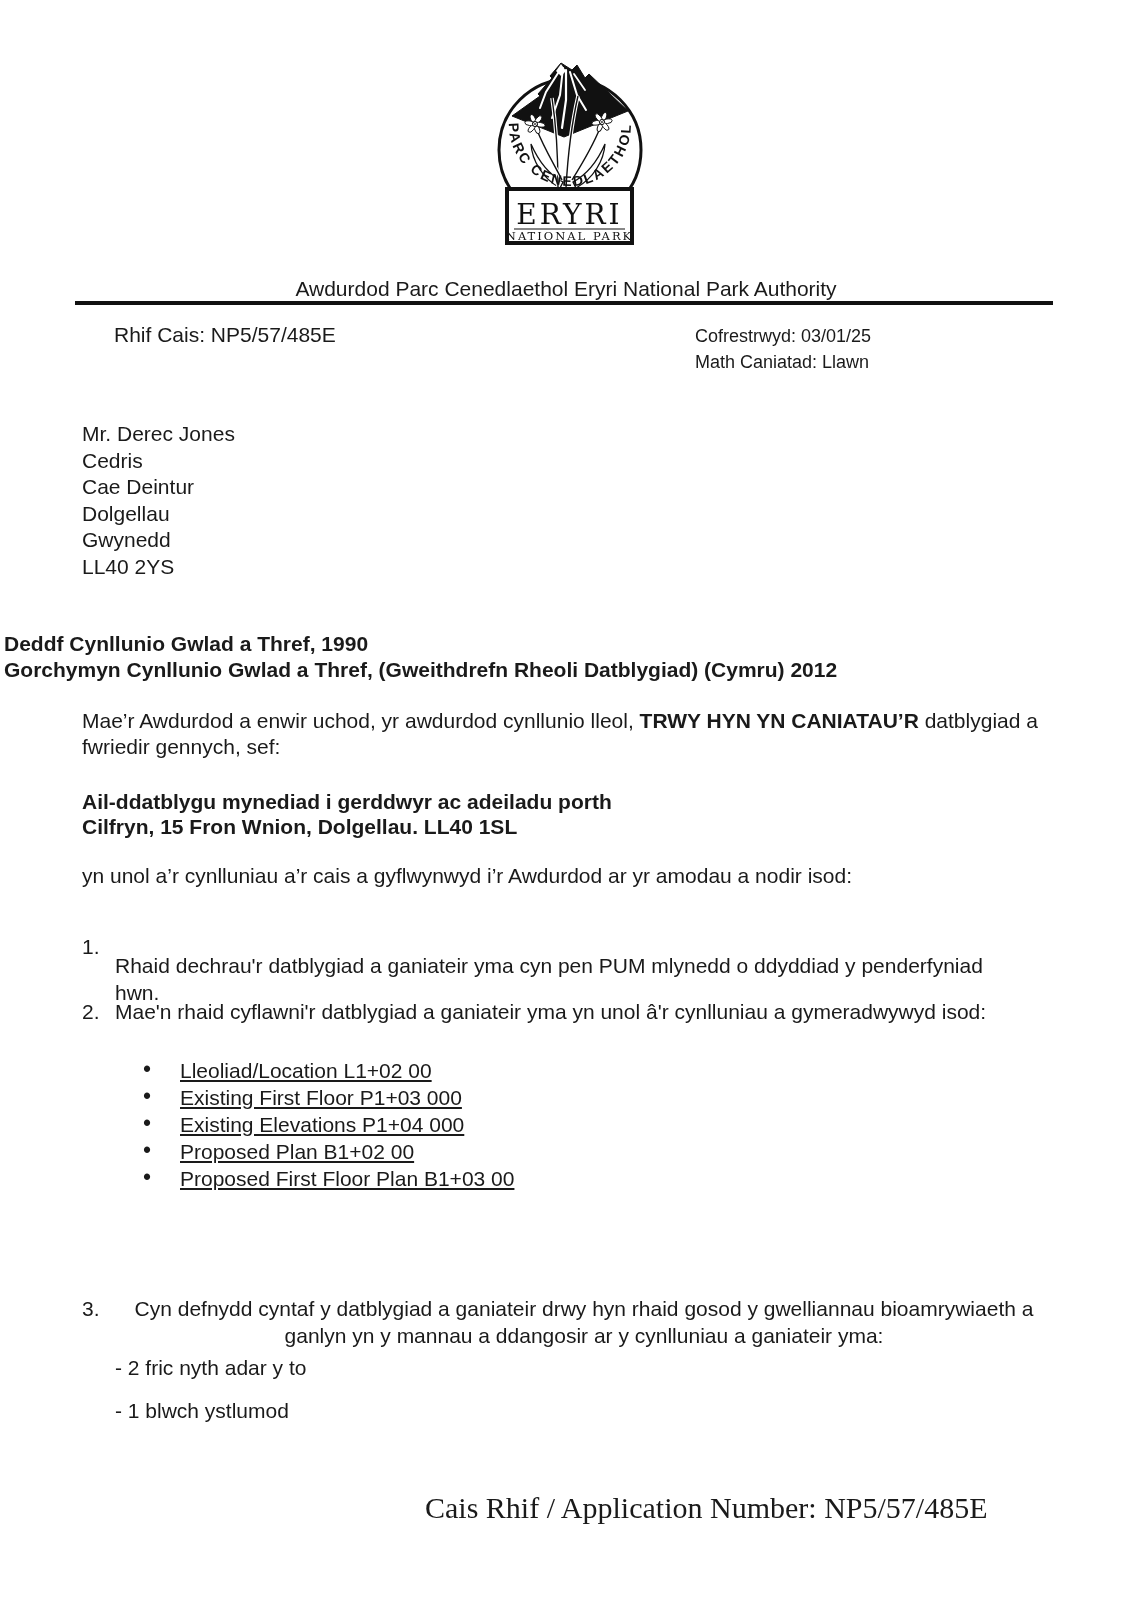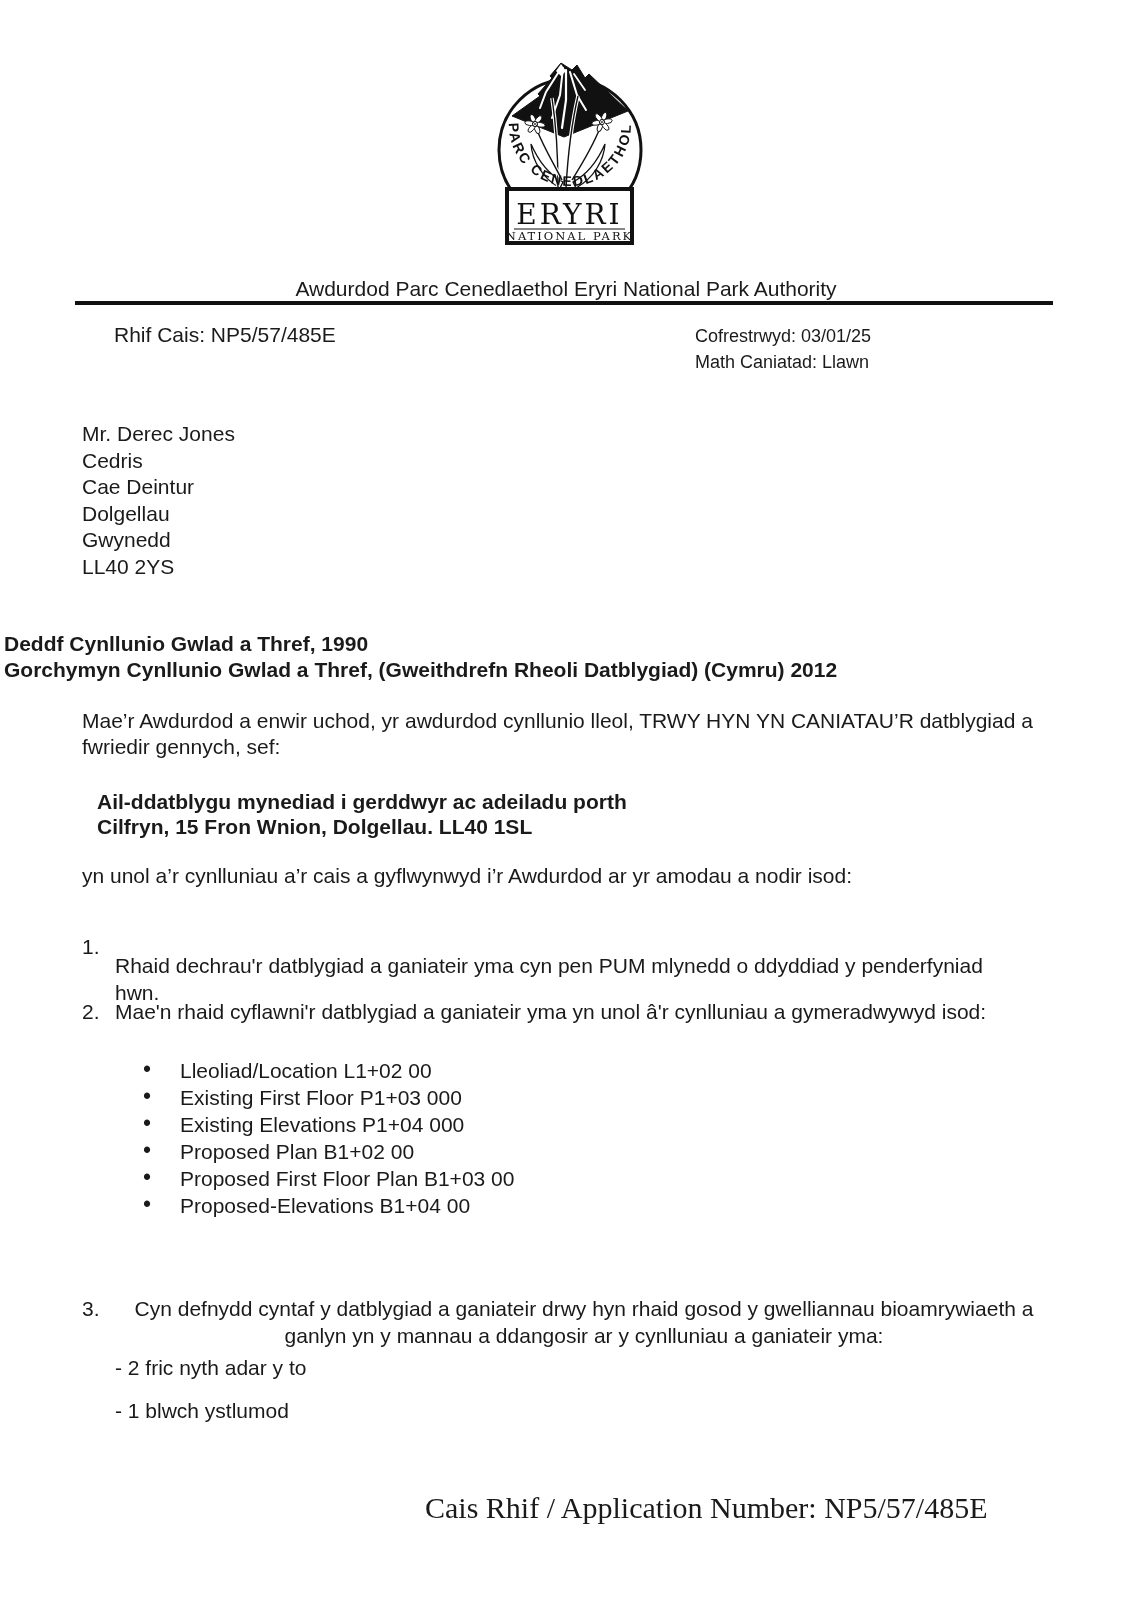--- a/index.html
+++ b/index.html
@@ -10,32 +10,32 @@
   }
   .abs{position:absolute;}
   .logo-wrap{left:490px;top:40px;width:160px;height:210px;}
   .hdr-title{left:0;right:0;top:277px;text-align:center;font-size:21px;}
   .hdr-rule{left:75px;top:301px;width:978px;height:4px;background:#111;}
   .info-left{left:82px;top:323px;font-size:21px;margin-left:32px;}
   .info-right{left:695px;top:323px;font-size:18px;line-height:26px;}
   .recipient{left:82px;top:421px;font-size:21px;line-height:26.5px;}
   .act-title{left:4px;right:0;top:631px;text-align:left;font-weight:700;font-size:21px;line-height:25.5px;}
   .intro{left:82px;top:708px;width:975px;font-size:21px;line-height:26px;}
-  .intro b{font-weight:400;}
-  .devdesc{left:82px;top:789px;width:975px;font-weight:700;font-size:21px;line-height:25px;margin-left:15px;}
+  .intro b{font-weight:700;}
+  .devdesc{left:82px;top:789px;width:975px;font-weight:700;font-size:21px;line-height:25px;}
   .unol{left:82px;top:864px;width:975px;font-size:21px;}
   .cond{left:82px;font-size:21px;line-height:26.5px;display:flex;}
   .cond .num{width:33px;flex:0 0 33px;}
   .cond1{top:934px;}
   .cond1 .txt{width:890px;margin-top:19px;}
   .cond2{top:999px;}
   .cond2 .txt{width:938px;}
   .cond3{top:1296px;}
   .cond3 .txt{width:938px;text-align:center;}
-  .plans{left:143px;top:1057px;list-style:none;margin:0;padding:0;font-size:21px;line-height:27px;}
+  .plans{left:143px;top:1057px;list-style:none;margin:0;padding:0;font-size:21px;line-height:27px;text-decoration:underline;}
   .plans li{padding-left:37px;position:relative;}
   .plans li::before{content:"\2022";position:absolute;left:0;top:-1px;font-size:23px;}
   .bio{left:115px;font-size:21px;}
   .bio1{top:1356px;}
   .bio2{top:1399px;}
   .footer{left:425px;top:1491px;font-family:"Liberation Serif","DejaVu Serif",serif;font-size:30px;white-space:nowrap;}
   .ring-text{font-family:"Liberation Sans",sans-serif;font-size:14px;font-weight:700;letter-spacing:2.2px;fill:#111;}
   .eryri-text{font-family:"DejaVu Serif","Liberation Serif",serif;font-size:28px;letter-spacing:3px;fill:#111;}
   .np-text{font-family:"DejaVu Serif","Liberation Serif",serif;font-size:11.5px;letter-spacing:2px;fill:#111;}
 </style>
@@ -145,21 +145,20 @@
   <span class="num">2.</span>
   <span class="txt">Mae'n rhaid cyflawni'r datblygiad a ganiateir yma yn unol â'r cynlluniau a gymeradwywyd isod:</span>
 </div>
 
 <ul class="abs plans">
   <li>Lleoliad/Location L1+02 00</li>
   <li>Existing First Floor P1+03 000</li>
   <li>Existing Elevations P1+04 000</li>
   <li>Proposed Plan B1+02 00</li>
   <li>Proposed First Floor Plan B1+03 00</li>
-  <li>Proposed-Elevations B1+04 00</li>
 </ul>
 
 <div class="abs cond cond3">
   <span class="num">3.</span>
   <span class="txt">Cyn defnydd cyntaf y datblygiad a ganiateir drwy hyn rhaid gosod y gwelliannau bioamrywiaeth a ganlyn yn y mannau a ddangosir ar y cynlluniau a ganiateir yma:</span>
 </div>
 
 <div class="abs bio bio1">- 2 fric nyth adar y to</div>
 <div class="abs bio bio2">- 1 blwch ystlumod</div>
 

